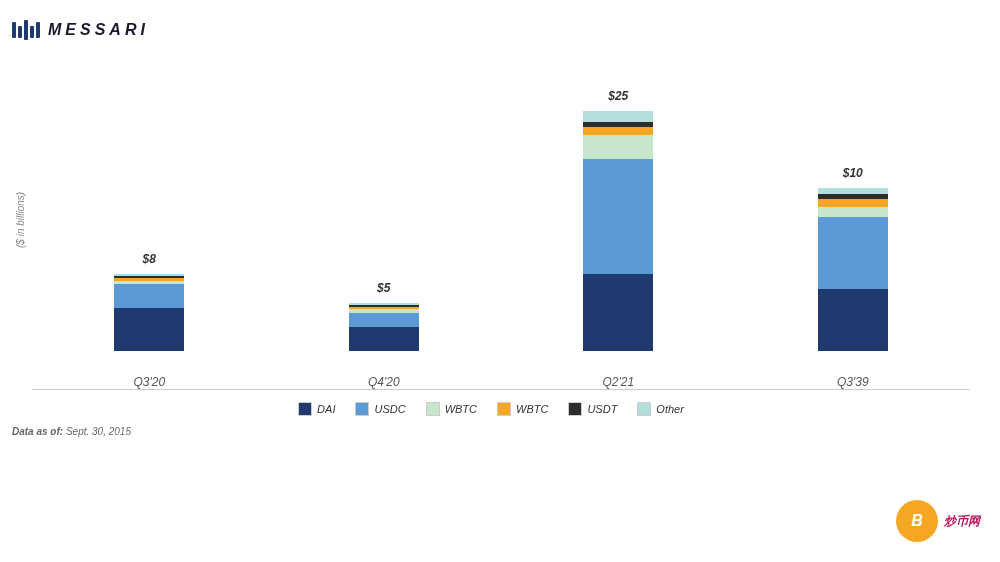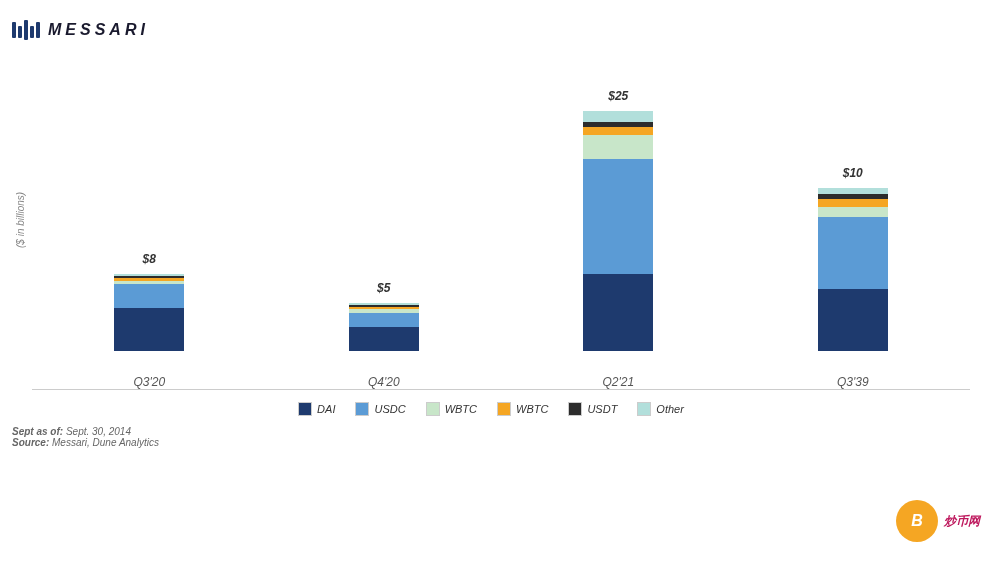--- a/index.html
+++ b/index.html
@@ -257,26 +257,22 @@
         <span>USDT</span>
       </div>
       <div class="legend-item">
         <div class="legend-color" style="background-color: rgb(178, 223, 219); border: 1px solid rgb(204, 204, 204);"></div>
         <span>Other</span>
       </div>
     </div>
 
   <div class="footer">
     <div>
-      <strong>Sept as of:</strong>
-      <span>Sept. 30, 2014</span>
-    </div>
-    <div>
-      <strong>Source:</strong>
-      <span>Messari, Dune Analytics</span>
+      <strong>Data as of:</strong>
+      <span>Sept. 30, 2015</span>
     </div>
   </div>
 
   <div class="watermark">
     <div class="watermark-circle">
       <span>B</span>
     </div>
     <span class="watermark-text">炒币网</span>
   </div>
 

